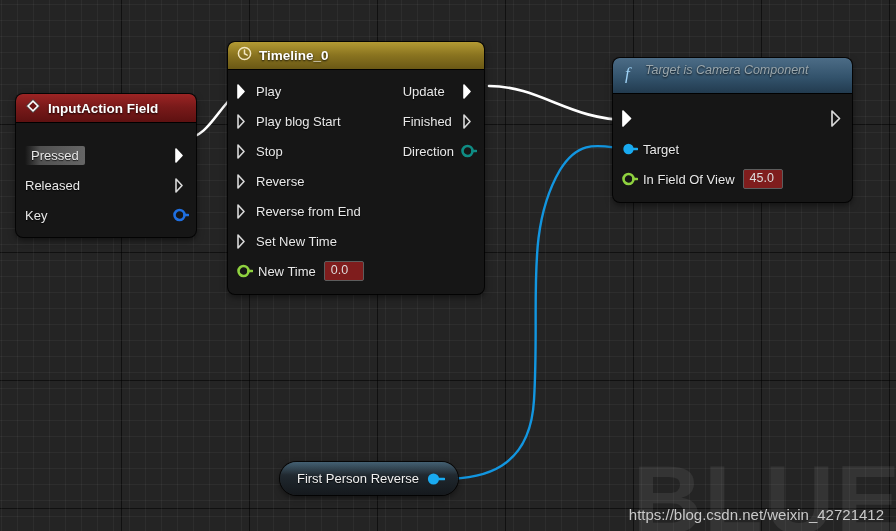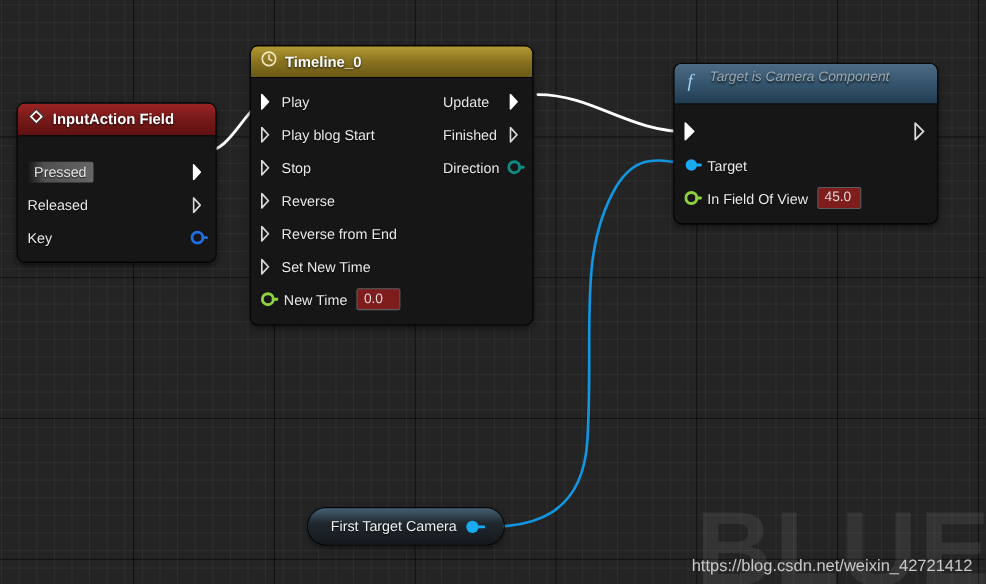--- a/index.html
+++ b/index.html
@@ -399,21 +399,21 @@
         </span>
         <span class="gap"></span>
         <span class="lbl">In Field Of View</span>
         <span class="valbox">45.0</span>
       </div>
 
     </div>
   </div>
 
   <div id="node-camera">
-    <span class="lbl">First Target Camera</span>
+    <span class="lbl">First Person Reverse</span>
     <span class="dot" style="position:relative;">
       <svg width="18" height="14" viewBox="0 0 18 14">
         <circle cx="6.5" cy="7" r="5.6" fill="#19aaf0"></circle>
         <path d="M12.2,7 L17,7" stroke="#19aaf0" stroke-width="2.6" stroke-linecap="round"></path>
       </svg>
     </span>
   </div>
 
 </div>
 

